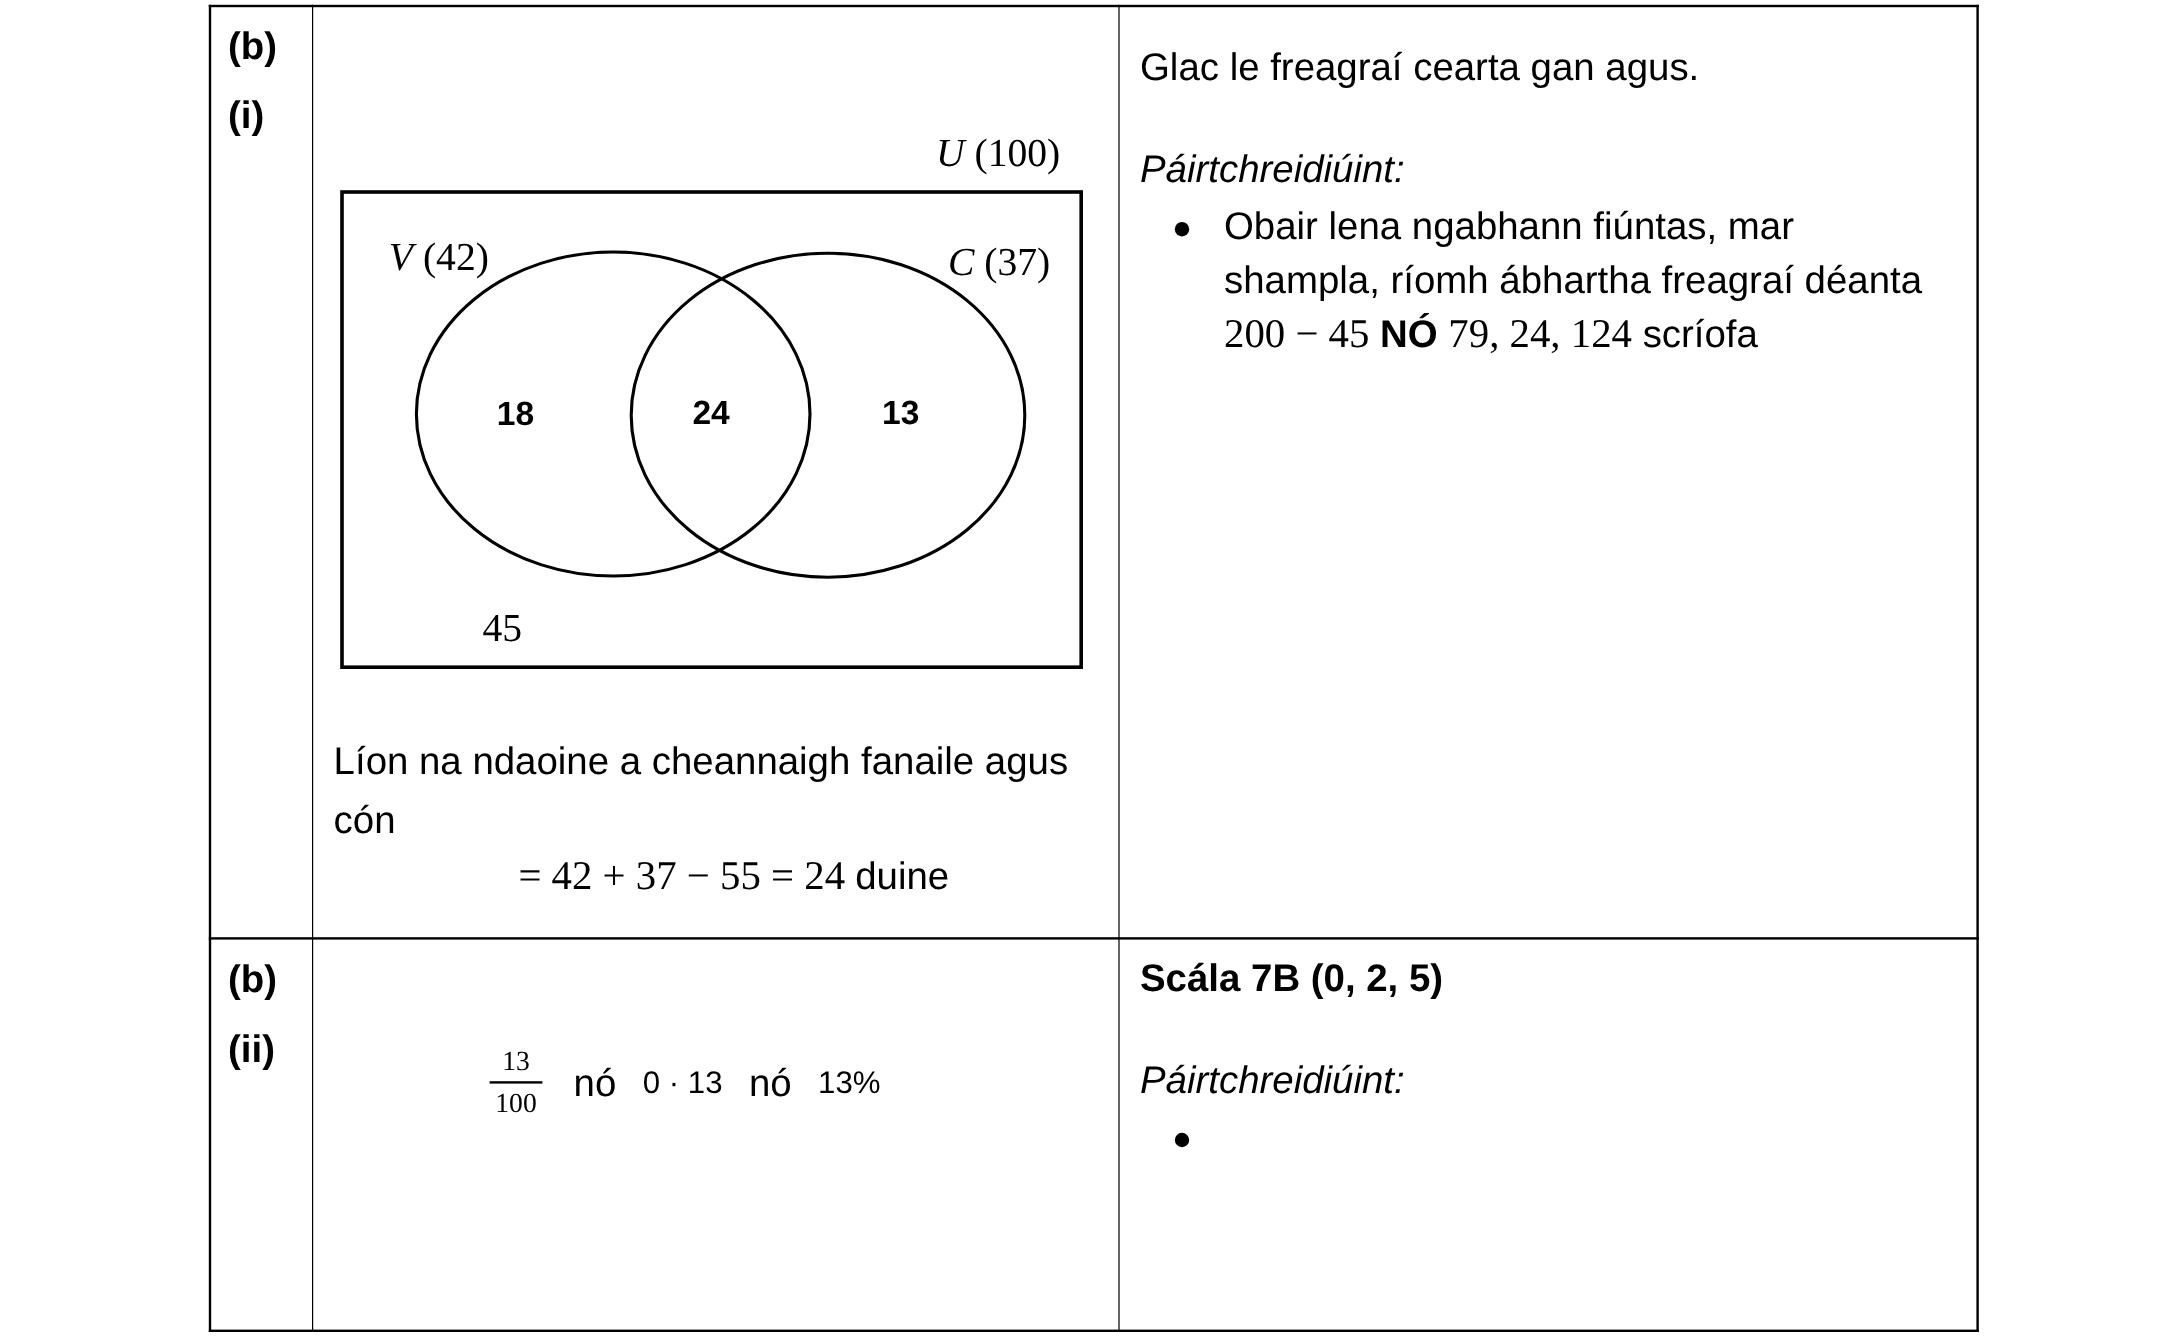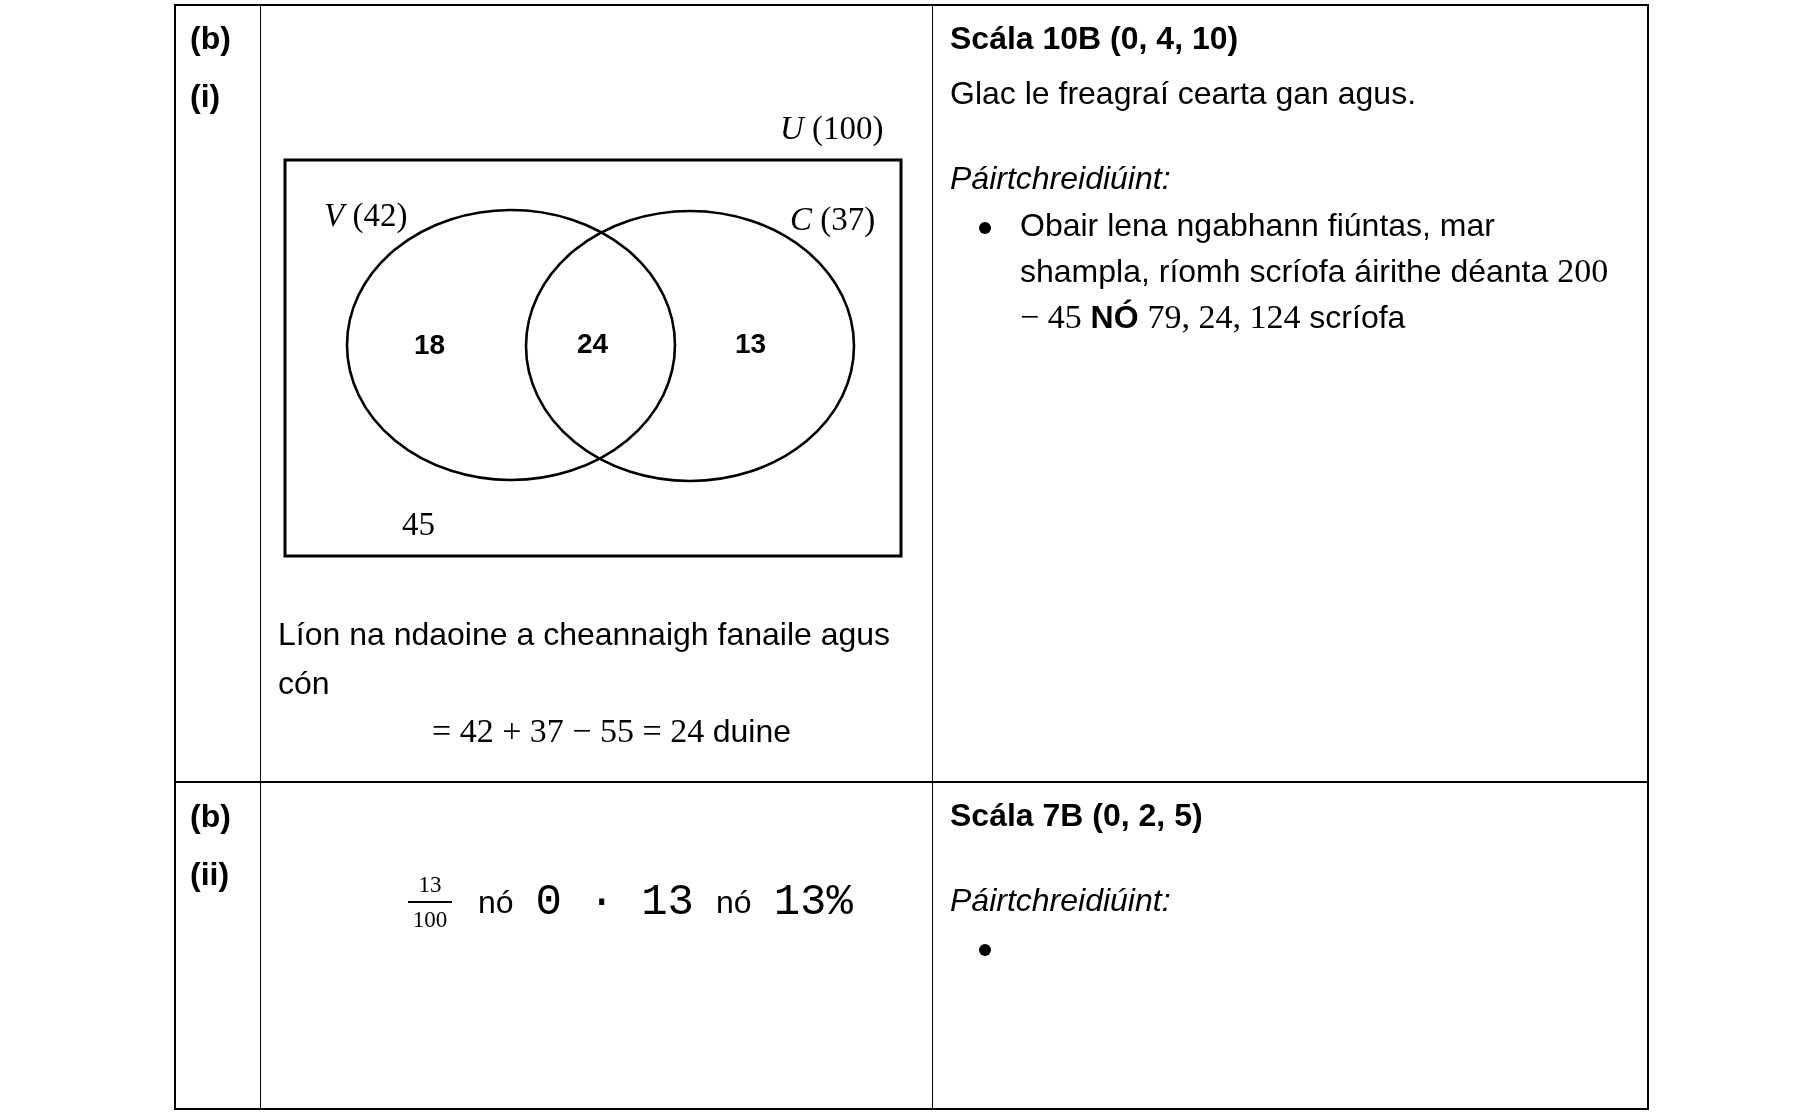--- a/index.html
+++ b/index.html
@@ -122,22 +122,22 @@
     width: 44px;
     height: 2px;
     background: #000;
     margin: 4px 0;
   }
   .ans-word {
     font-size: 32px;
     margin: 0 22px;
   }
   .ans-math {
-    font-family: Liberation Mono, monospace;
-    font-size: 44px;
+    font-family: Liberation Sans, sans-serif;
+    font-size: 26px;
   }
 </style>
 </head>
 <body>
 
 <div>
 
   <div class="tbl-line hline" style="left:174px; top:4px; width:1475px;"></div>
   <div class="tbl-line hline" style="left:174px; top:781px; width:1475px;"></div>
   <div class="tbl-line hline" style="left:174px; top:1108px; width:1475px;"></div>
@@ -178,27 +178,26 @@
     <div class="venn-label" style="left:402px; top:506px;">45</div>
   </div>
 
   <div class="mid-text sans" style="left:278px; top:586px; width:650px;margin-top:24px;">Líon na ndaoine a cheannaigh fanaile agus cón</div>
   <div class="equation" style="left:432px; top:712px;">
     <span>= 42 + 37 − 55 = 24</span>
     <span class="word">duine</span>
   </div>
 
   <div class="right-col" style="top:20px;">
-    <p class="scale">Scála 10B (0, 4, 10)</p>
     <p class="p" style="margin-top:18px;">Glac le freagraí cearta gan agus.</p>
     <p class="p partial" style="margin-top:48px;">Páirtchreidiúint:</p>
     <div class="bullet-row" style="margin-top:6px;">
       <span class="bullet-dot"></span>
       <div class="bullet-text" style="width:610px;">
-        <span>Obair lena ngabhann fiúntas, mar shampla, ríomh scríofa áirithe déanta</span>
+        <span>Obair lena ngabhann fiúntas, mar shampla, ríomh ábhartha freagraí déanta</span>
         <span class="math">200 − 45</span>
         <b>NÓ</b>
         <span class="math">79, 24, 124</span>
         <span>scríofa</span>
       </div>
     </div>
   </div>
 </div>
 
 <div>

